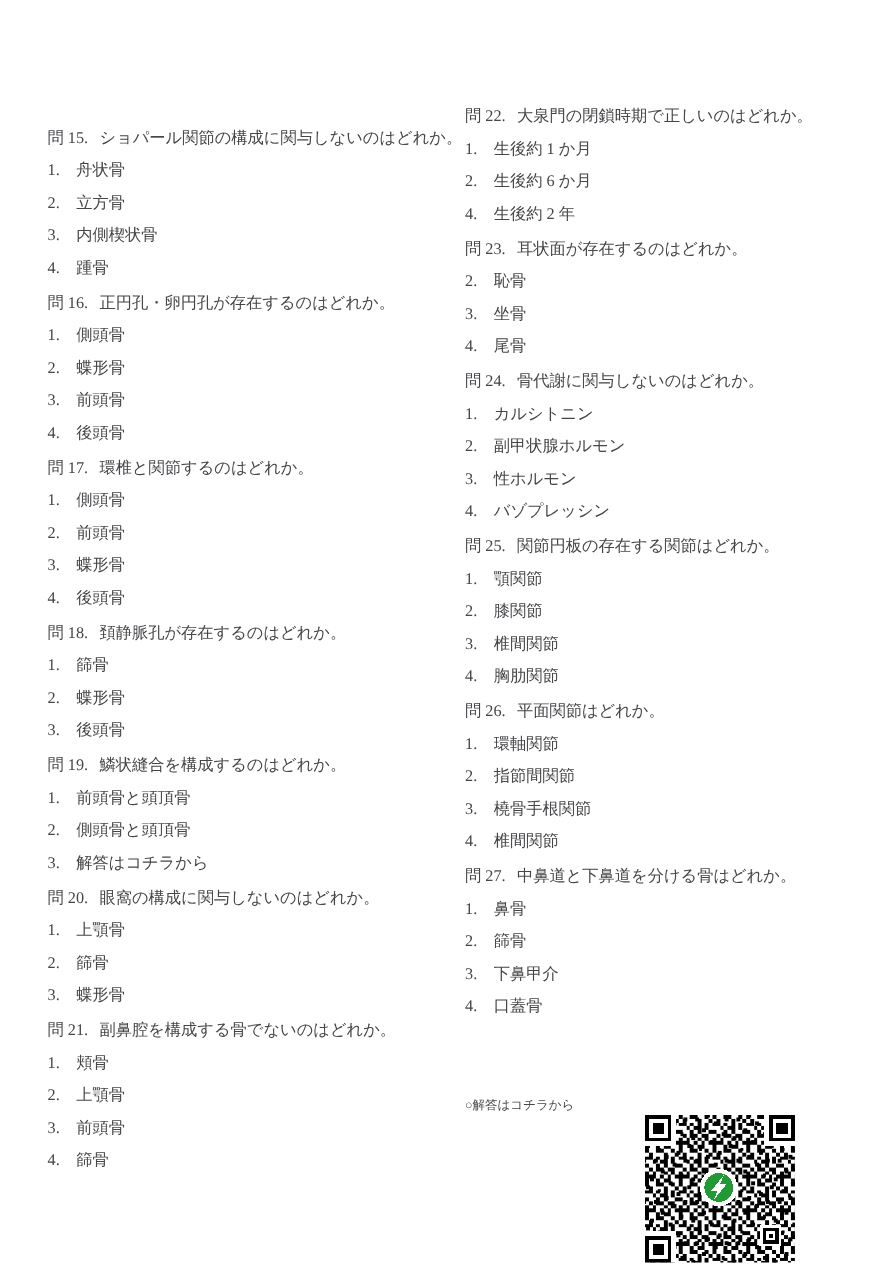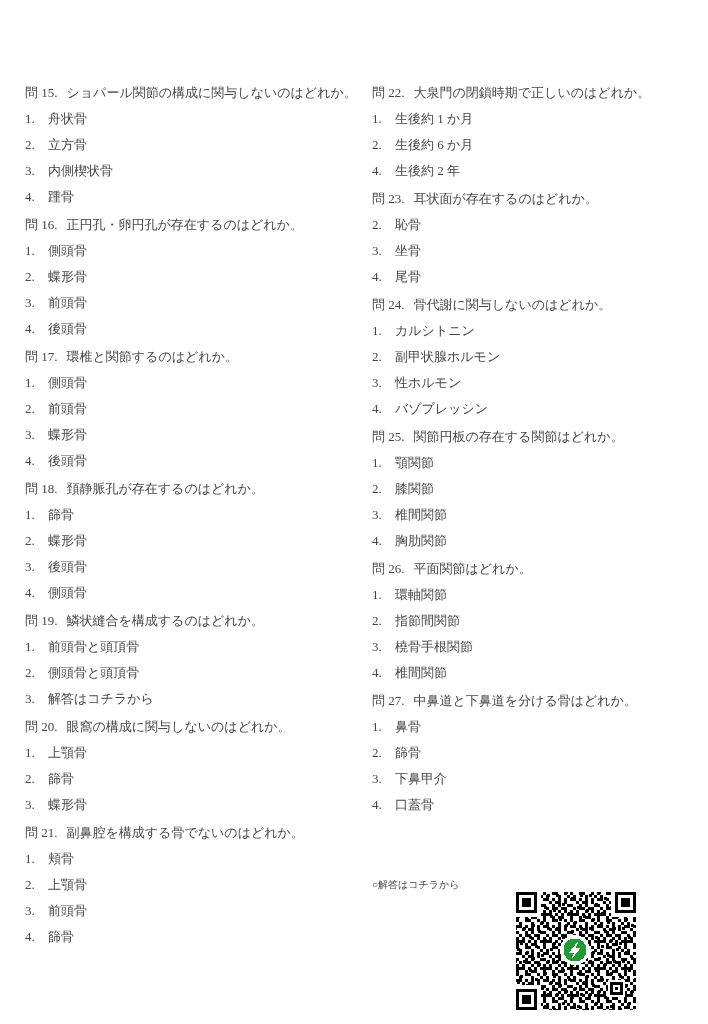--- a/index.html
+++ b/index.html
@@ -3,21 +3,21 @@
 <meta charset="utf-8">
 <style>
   html,body{margin:0;padding:0;}
   body{
     width:708px;height:1024px;background:#ffffff;
     font-family:"Liberation Serif","DejaVu Serif",serif;
     color:#46464a;
   }
   .page{position:relative;width:708px;height:1024px;background:#ffffff;overflow:hidden;}
   .col{position:absolute;top:80px;font-size:13px;line-height:26px;white-space:nowrap;}
-  .col-left{left:25px;width:326px;}
+  .col-left{left:38px;width:326px;margin-top:17px;}
   .col-right{left:372px;width:332px;}
   .qblock{margin-bottom:2px;}
   .qno{margin-right:9px;}
   .ono{display:inline-block;min-width:23px;}
   .answer-note{
     position:absolute;left:372px;top:872px;
     font-size:10px;line-height:26px;white-space:nowrap;
   }
   .qr{position:absolute;left:516px;top:892px;width:120px;height:118px;}
   .qr svg{display:block;width:120px;height:118px;}
@@ -66,21 +66,20 @@
 
   <div class="qblock">
     <div class="qline"><span class="qno">問 18.</span><span class="qtext">頚静脈孔が存在するのはどれか。</span></div>
 
   <div class="oline"><span class="ono">1.</span><span class="olabel">篩骨</span></div>
 
   <div class="oline"><span class="ono">2.</span><span class="olabel">蝶形骨</span></div>
 
   <div class="oline"><span class="ono">3.</span><span class="olabel">後頭骨</span></div>
 
-  <div class="oline"><span class="ono">4.</span><span class="olabel">側頭骨</span></div>
 </div>
 
   <div class="qblock">
     <div class="qline"><span class="qno">問 19.</span><span class="qtext">鱗状縫合を構成するのはどれか。</span></div>
 
   <div class="oline"><span class="ono">1.</span><span class="olabel">前頭骨と頭頂骨</span></div>
 
   <div class="oline"><span class="ono">2.</span><span class="olabel">側頭骨と頭頂骨</span></div>
 
   <div class="oline"><span class="ono">3.</span><span class="olabel">解答はコチラから</span></div>

